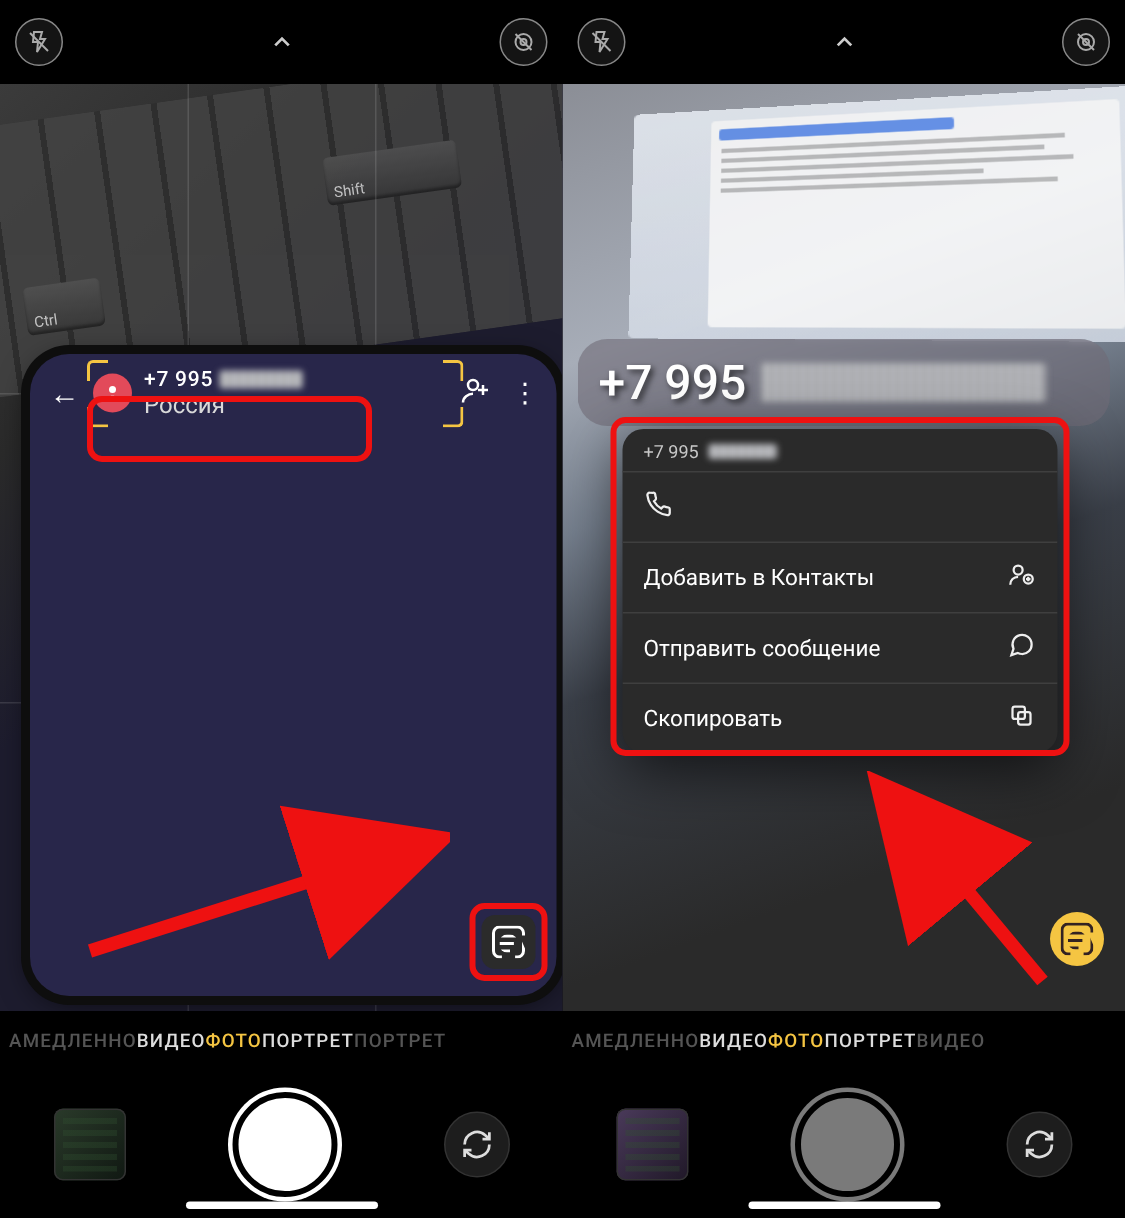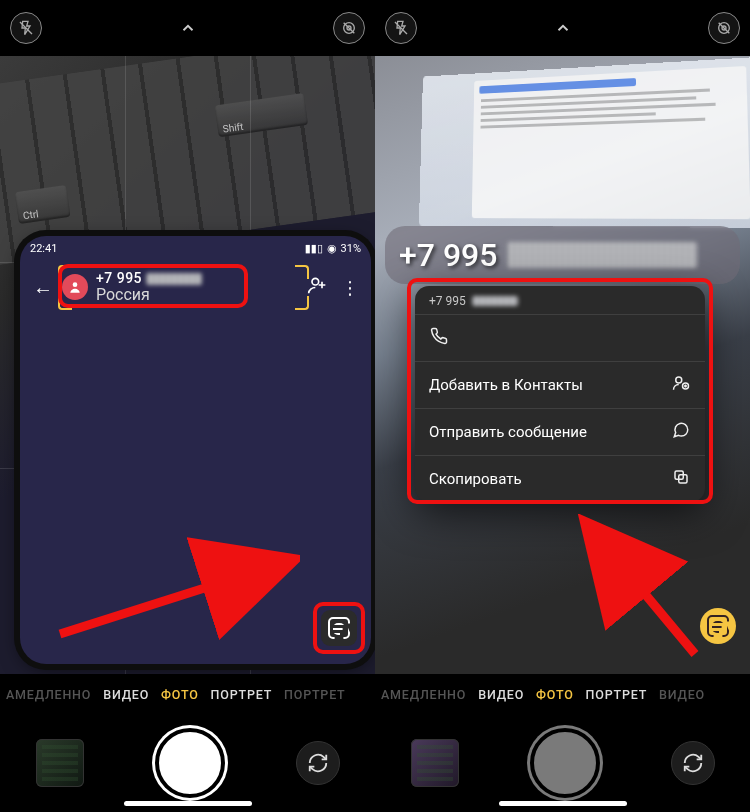--- a/index.html
+++ b/index.html
@@ -209,21 +209,21 @@
     padding: 12px 14px;
     border-top: 1px solid #3f3f3f;
     font-size: 15px;
   }
   .ctx-item span.txt .blurspan { width:36px; height:10px; margin-left:3px;}
   .ctx-icon { width:20px; text-align:center; font-size:16px; color:#e8e8e8; }
 
   
   .mode-strip {
     height: 40px;
-    display:flex; align-items:center; gap: 12px;
+    display:flex; align-items:center; 
     padding: 0 6px;
     font-size: 12.5px;
     font-weight: 500;
     letter-spacing: .8px;
     overflow:hidden;
     white-space:nowrap;
   }
   .mode-strip span { color:#ddd; }
   .mode-strip span.cut { color:#555; }
   .mode-strip span.active { color:#f5c542; }
@@ -297,28 +297,20 @@
       <div class="kb">
         <div class="kbkey" style="top:52px; left:260px; width:90px; height:32px;">Shift</div>
         <div class="kbkey" style="top:110px; left:50px; width:52px; height:32px;">Ctrl</div>
       </div>
       <div class="gridline-v" style="left:33.3%"></div>
       <div class="gridline-v" style="left:66.6%"></div>
       <div class="gridline-h" style="top:33.3%"></div>
       <div class="gridline-h" style="top:66.6%"></div>
 
       <div class="phone">
-        <div class="phone-status">
-          <span>22:41</span>
-          <div class="right">
-            <span>▮▮▯</span>
-            <span>◉</span>
-            <span>31%</span>
-          </div>
-        </div>
         <div class="contact-row">
           <span class="corner-bracket cb-tl"></span>
             <span class="corner-bracket cb-tr"></span>
           <span class="corner-bracket cb-bl"></span>
             <span class="corner-bracket cb-br"></span>
           <div class="back-arrow">←</div>
           <div class="avatar">
             <svg width="14" height="14" viewBox="0 0 24 24" fill="#fff">
                 <circle cx="12" cy="8" r="4"></circle>
                 <path d="M4 22c0-4 4-7 8-7s8 3 8 7"></path>

